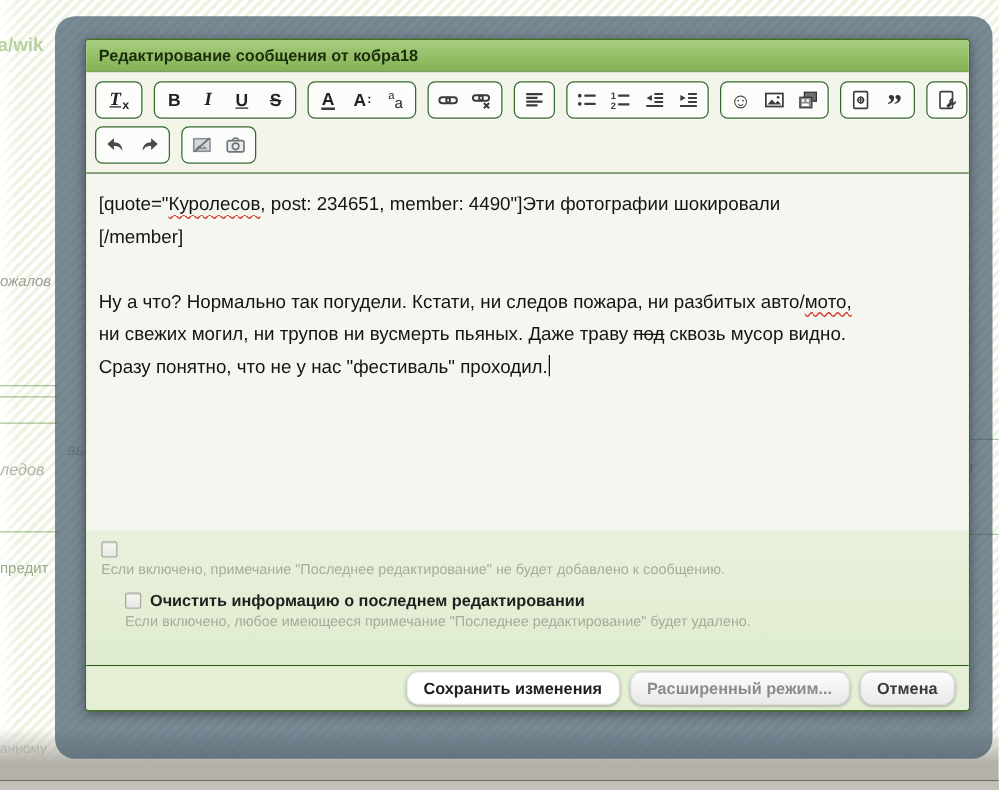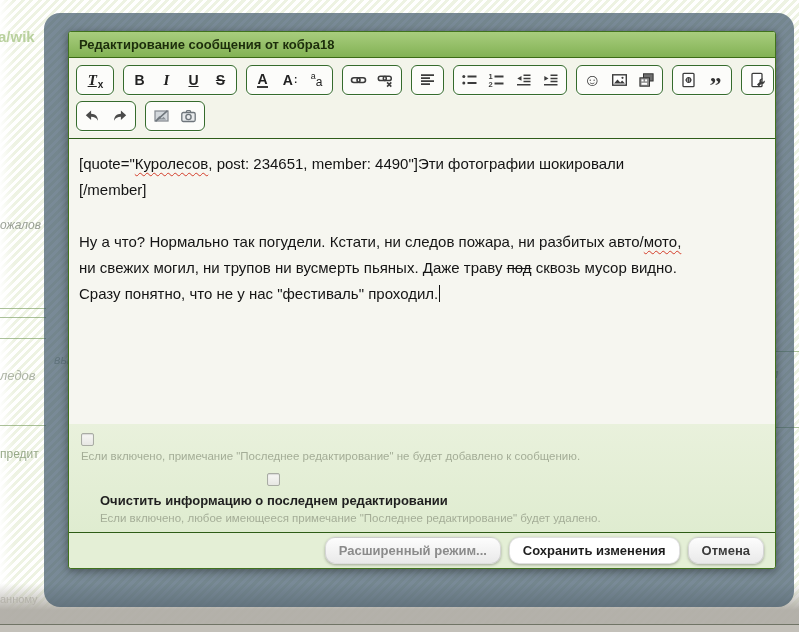--- a/index.html
+++ b/index.html
@@ -81,21 +81,21 @@
   .para { min-height:26px; }
   .seg-misspelled { text-decoration:underline; text-decoration-style:wavy;
     text-decoration-color:#d33c2a; text-decoration-thickness:1px; text-underline-offset:3px; }
   .seg-strike { text-decoration:line-through; }
   .seg-caret { display:inline-block; width:1px; height:17px; background:#111;
     vertical-align:-3px; margin-left:1px; }
 
   
   .options { height:108px; padding:9px 12px 0; background:linear-gradient(#e9f1dc, #dfecd0); }
   .opt-row { display:flex; align-items:center; gap:7px; cursor:pointer; width:fit-content; }
-  .opt-row.sub { margin:11px 0 0 19px;flex-direction:column; }
+  .opt-row.sub { margin:11px 0 0 19px; }
   .checkbox { width:13px; height:13px; flex:0 0 13px; border:1px solid #a9aca4; border-radius:2px;
     background:linear-gradient(#f7f7f5, #e7e7e3); box-shadow:inset 0 1px 1px rgba(0,0,0,.12); }
   .opt-label { font-size:13px; font-weight:bold; color:#1f1f1f; }
   .opt-hint { font-size:11.5px; color:#a4ad97; margin-top:4px; }
   .opt-hint.sub { margin-left:19px; }
 
   
   .footer { height:36px; border-top:1px solid #2e5c16; background:#e4efd6;
     display:flex; align-items:center; justify-content:flex-end; gap:8px;
     padding:0 11px; border-radius:0 0 3px 3px; }
@@ -307,20 +307,20 @@
         </label>
         <div class="opt-hint">Если включено, примечание "Последнее редактирование" не будет добавлено к сообщению.</div>
         <label class="opt-row sub">
           <span class="checkbox"></span>
           <span class="opt-label">Очистить информацию о последнем редактировании</span>
         </label>
         <div class="opt-hint sub">Если включено, любое имеющееся примечание "Последнее редактирование" будет удалено.</div>
       </div>
 
       <div class="footer">
+        <button class="btn primary">Сохранить изменения</button>
         <button class="btn secondary">Расширенный режим...</button>
-        <button class="btn primary">Сохранить изменения</button>
         <button class="btn">Отмена</button>
       </div>
 
     </div>
   </div>
 </div>
 
 </body></html>

